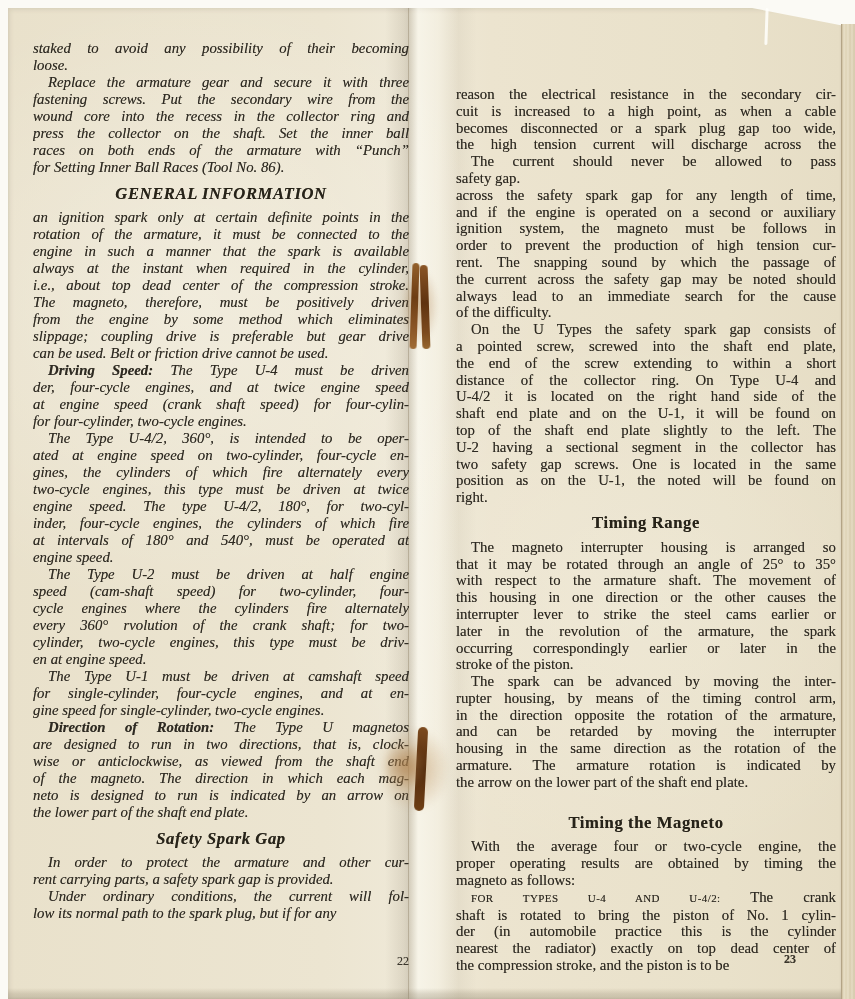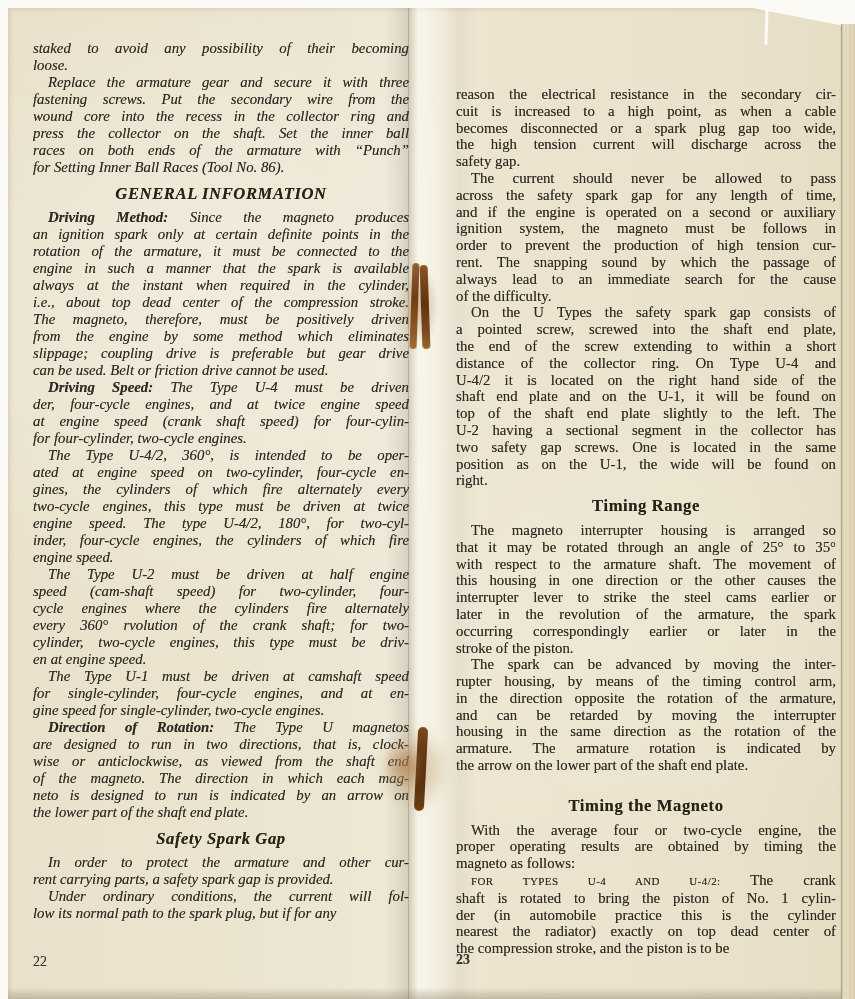--- a/index.html
+++ b/index.html
@@ -44,21 +44,21 @@
   .lead{font-weight:bold;}
   .lead.caps{font-weight:normal;font-size:11px;letter-spacing:0.4px;}
   .heading{
     text-align:right;text-align-last:center;white-space:nowrap;
     font-weight:bold;font-size:16.6px;letter-spacing:0.6px;
     margin:9px 0 7px;color:#272319;
     text-shadow:0 0 0.4px rgba(39,35,25,0.6);
   }
   .heading.space-before{margin-top:24px;}
   .pagenum{
-    position:absolute;text-align:left;font-size:14px;color:#3a352b;
+    position:absolute;text-align:right;font-size:12px;color:#3a352b;
     text-shadow:0 0 0.4px rgba(58,53,43,0.5);
   }
   .pn-left{left:25px;top:946px;width:376px;}
   .pn-right{left:448px;top:944px;width:340px;font-weight:bold;}
   
   .stain{position:absolute;}
   .stain-top{left:394px;top:248px;width:36px;height:100px;}
   .stain-top::before{
     content:"";position:absolute;inset:-6px;
     background:radial-gradient(ellipse 55% 48% at 50% 50%, rgba(168,118,62,0.50), rgba(168,118,62,0) 72%);
@@ -112,40 +112,40 @@
   <div class="column col-left">
       <div class="line">staked to avoid any possibility of their becoming</div>
       <div class="line last">loose.</div>
       <div class="line first">Replace the armature gear and secure it with three</div>
       <div class="line">fastening screws.  Put the secondary wire from the</div>
       <div class="line">wound core into the recess in the collector ring and</div>
       <div class="line">press the collector on the shaft.  Set the inner ball</div>
       <div class="line">races on both ends of the armature with “Punch”</div>
       <div class="line last">for Setting Inner Ball Races (Tool No. 86).</div>
       <div class="heading">GENERAL INFORMATION</div>
-      <div class="line first"><span class="lead">Driving Method:</span> Since the magneto produces</div>
       <div class="line">an ignition spark only at certain definite points in the</div>
       <div class="line">rotation of the armature, it must be connected to the</div>
       <div class="line">engine in such a manner that the spark is available</div>
       <div class="line">always at the instant when required in the cylinder,</div>
       <div class="line">i.e., about top dead center of the compression stroke.</div>
       <div class="line">The magneto, therefore, must be positively driven</div>
       <div class="line">from the engine by some method which eliminates</div>
       <div class="line">slippage; coupling drive is preferable but gear drive</div>
       <div class="line last">can be used.  Belt or friction drive cannot be used.</div>
       <div class="line first"><span class="lead">Driving Speed:</span> The Type U-4 must be driven</div>
       <div class="line">der, four-cycle engines, and at twice engine speed</div>
       <div class="line">at engine speed (crank shaft speed) for four-cylin-</div>
       <div class="line last">for four-cylinder, two-cycle engines.</div>
       <div class="line first">The Type U-4/2, 360°, is intended to be oper-</div>
       <div class="line">ated at engine speed on two-cylinder, four-cycle en-</div>
       <div class="line">gines, the cylinders of which fire alternately every</div>
       <div class="line">two-cycle engines, this type must be driven at twice</div>
       <div class="line">engine speed.  The type U-4/2, 180°, for two-cyl-</div>
       <div class="line">inder, four-cycle engines, the cylinders of which fire</div>
+      <div class="line">at intervals of 180° and 540°, must be operated at</div>
       <div class="line last">engine speed.</div>
       <div class="line first">The Type U-2 must be driven at half engine</div>
       <div class="line">speed (cam-shaft speed) for two-cylinder, four-</div>
       <div class="line">cycle engines where the cylinders fire alternately</div>
       <div class="line">every 360° rvolution of the crank shaft; for two-</div>
       <div class="line">cylinder, two-cycle engines, this type must be driv-</div>
       <div class="line last">en at engine speed.</div>
       <div class="line first">The Type U-1 must be driven at camshaft speed</div>
       <div class="line">for single-cylinder, four-cycle engines, and at en-</div>
       <div class="line last">gine speed for single-cylinder, two-cycle engines.</div>
@@ -159,39 +159,40 @@
       <div class="line first">In order to protect the armature and other cur-</div>
       <div class="line last">rent carrying parts, a safety spark gap is provided.</div>
       <div class="line first">Under ordinary conditions, the current will fol-</div>
       <div class="line last">low its normal path to the spark plug, but if for any</div>
     </div>
   <div class="column col-right">
       <div class="line">reason the electrical resistance in the secondary cir-</div>
       <div class="line">cuit is increased to a high point, as when a cable</div>
       <div class="line">becomes disconnected or a spark plug gap too wide,</div>
       <div class="line">the high tension current will discharge across the</div>
+      <div class="line first">The current should never be allowed to pass</div>
       <div class="line last">safety gap.</div>
-      <div class="line first">The current should never be allowed to pass</div>
       <div class="line">across the safety spark gap for any length of time,</div>
       <div class="line">and if the engine is operated on a second or auxiliary</div>
       <div class="line">ignition system, the magneto must be follows in</div>
       <div class="line">order to prevent the production of high tension cur-</div>
       <div class="line">rent.  The snapping sound by which the passage of</div>
+      <div class="line">the current across the safety gap may be noted should</div>
       <div class="line">always lead to an immediate search for the cause</div>
       <div class="line last">of the difficulty.</div>
       <div class="line first">On the U Types the safety spark gap consists of</div>
       <div class="line">a pointed screw, screwed into the shaft end plate,</div>
       <div class="line">the end of the screw extending to within a short</div>
       <div class="line">distance of the collector ring.  On Type U-4 and</div>
       <div class="line">U-4/2 it is located on the right hand side of the</div>
       <div class="line">shaft end plate and on the U-1, it will be found on</div>
       <div class="line">top of the shaft end plate slightly to the left.  The</div>
       <div class="line">U-2 having a sectional segment in the collector has</div>
       <div class="line">two safety gap screws.  One is located in the same</div>
-      <div class="line">position as on the U-1, the wide will be found on</div>
+      <div class="line">position as on the U-1, the noted will be found on</div>
       <div class="line last">right.</div>
       <div class="heading">Timing Range</div>
       <div class="line first">The magneto interrupter housing is arranged so</div>
       <div class="line">that it may be rotated through an angle of 25° to 35°</div>
       <div class="line">with respect to the armature shaft. The movement of</div>
       <div class="line">this housing in one direction or the other causes the</div>
       <div class="line">interrupter lever to strike the steel cams earlier or</div>
       <div class="line">later in the revolution of the armature, the spark</div>
       <div class="line">occurring correspondingly earlier or later in the</div>
       <div class="line last">stroke of the piston.</div>

